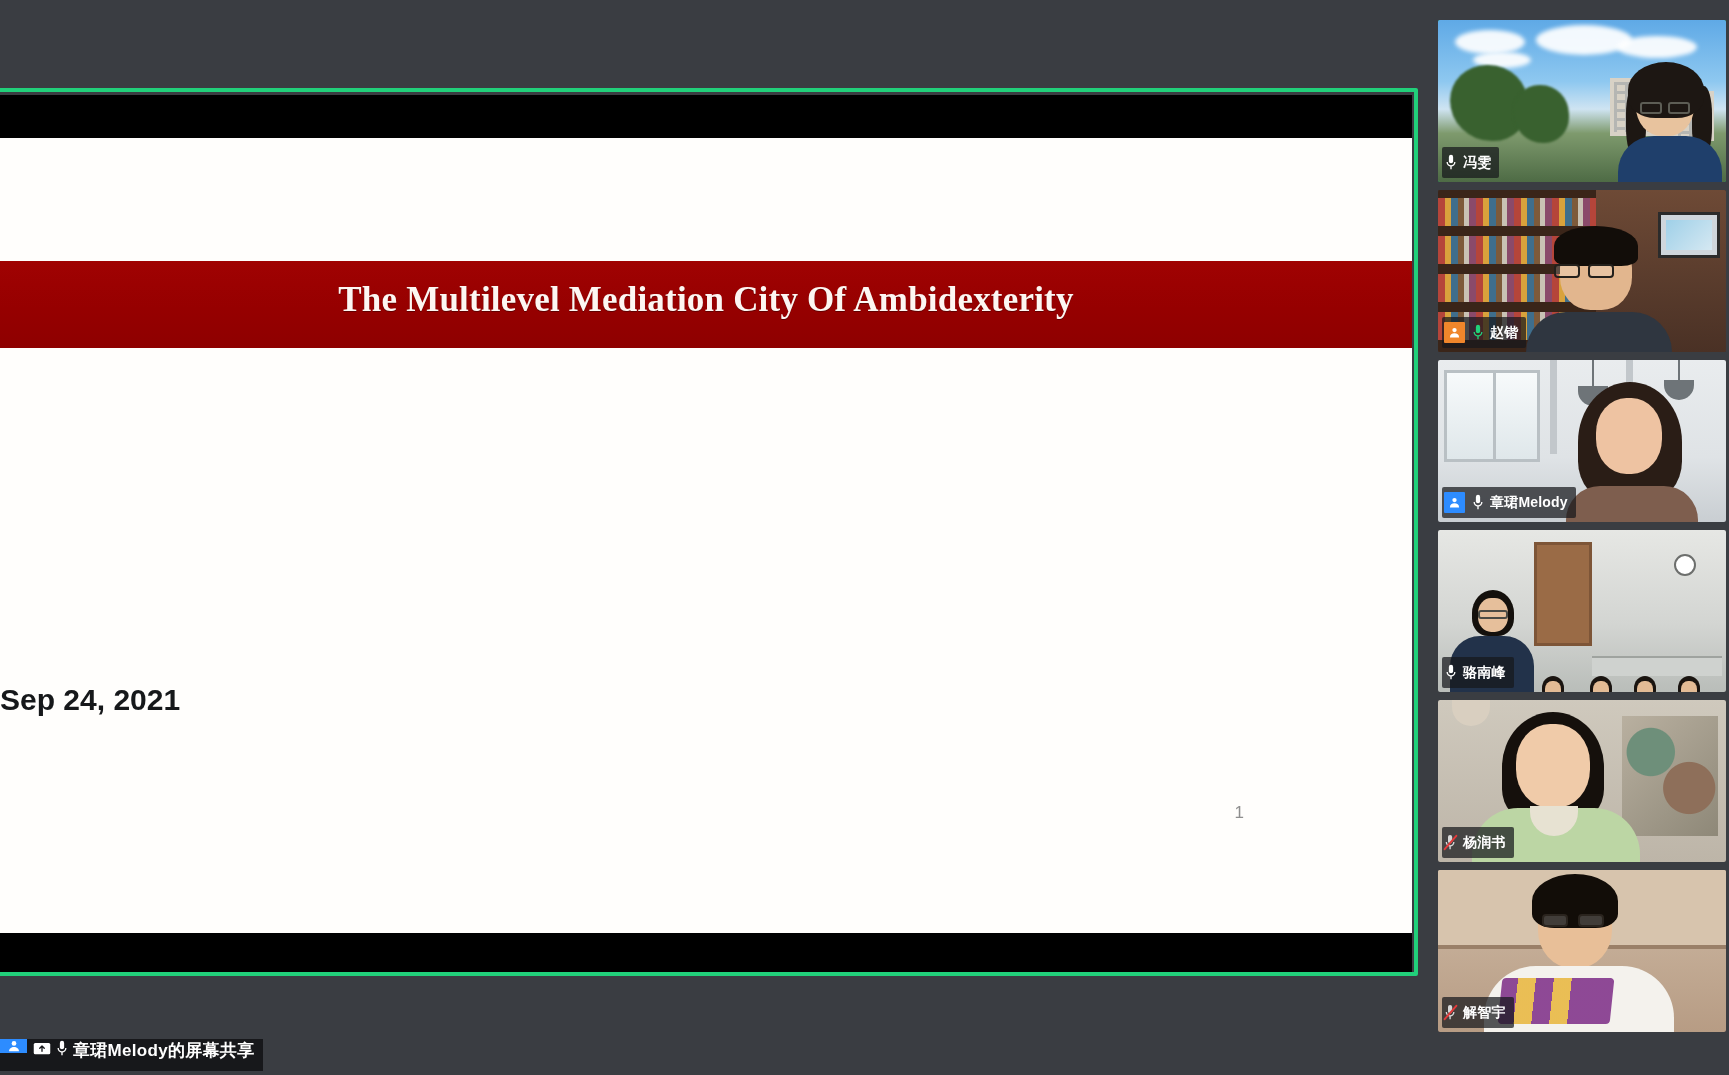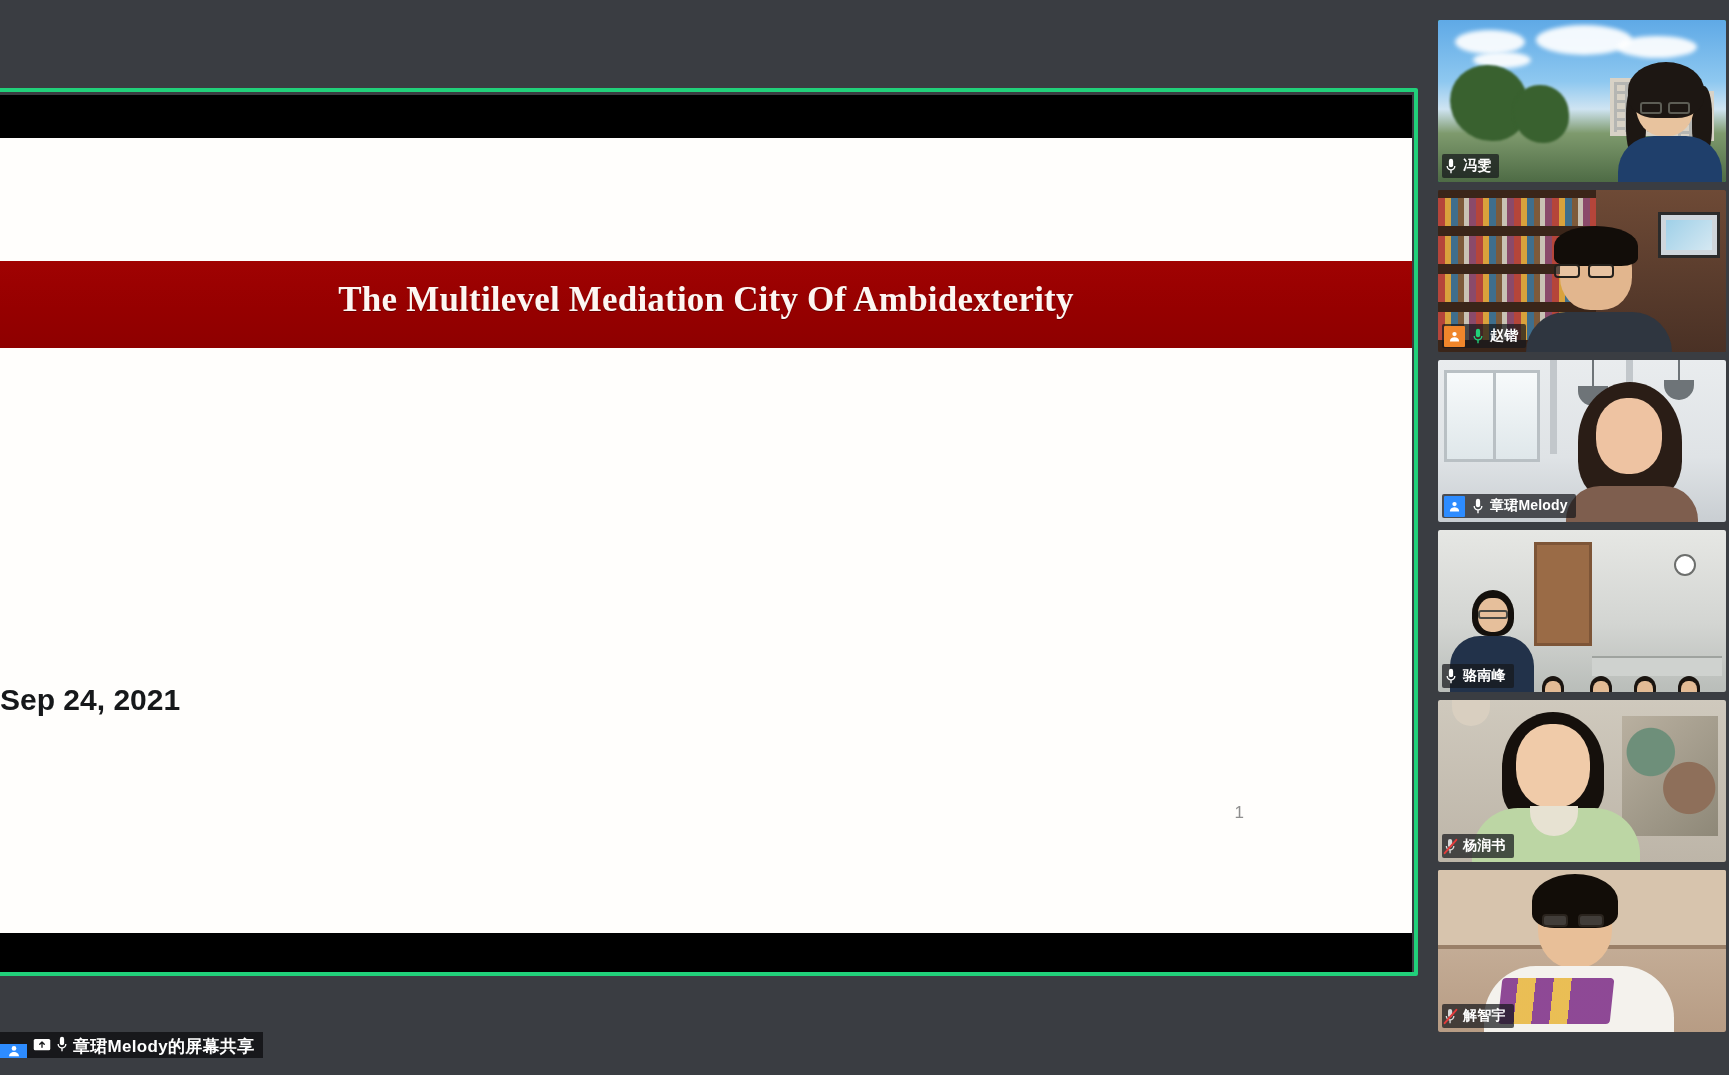--- a/index.html
+++ b/index.html
@@ -99,24 +99,24 @@
   #slide-page-no {
     position: absolute;
     right: 168px; top: 665px;
     font-size: 17px;
     color: #8e8e8e;
   }
 
   
   #share-pill {
     position: absolute;
-    left: 0; bottom: 17px;
-    height: 26px;
+    left: 0; bottom: 4px;
+    height: 32px;
     display: flex;
-    align-items: flex-end;
+    align-items: flex-start;
     background: #17181b;
     font-size: 17px;
     color: #ffffff;
   }
   #share-pill .badge-person {
     width: 27px;
     background: #2d8cff;
     display: flex; align-items: center; justify-content: center;
   }
   #share-pill .pill-body {
@@ -151,21 +151,21 @@
     background: #20232a;
   }
   .tile.speaking { outline: 3px solid #21d07a; outline-offset: -3px; }
 
   .tile-video { position: absolute; inset: 0; }
 
   .tile-nameplate {
     position: absolute;
     left: 4px; bottom: 4px;
     display: flex; align-items: center;
-    height: 24px;
+    height: 31px;
     background: rgba(22,24,28,0.72);
     border-radius: 2px;
     padding-right: 8px;
     gap: 4px;
   }
   .tile-nameplate .badge-person {
     width: 21px; height: 21px;
     margin-left: 2px;
     display: flex; align-items: center; justify-content: center;
     border-radius: 1px;

